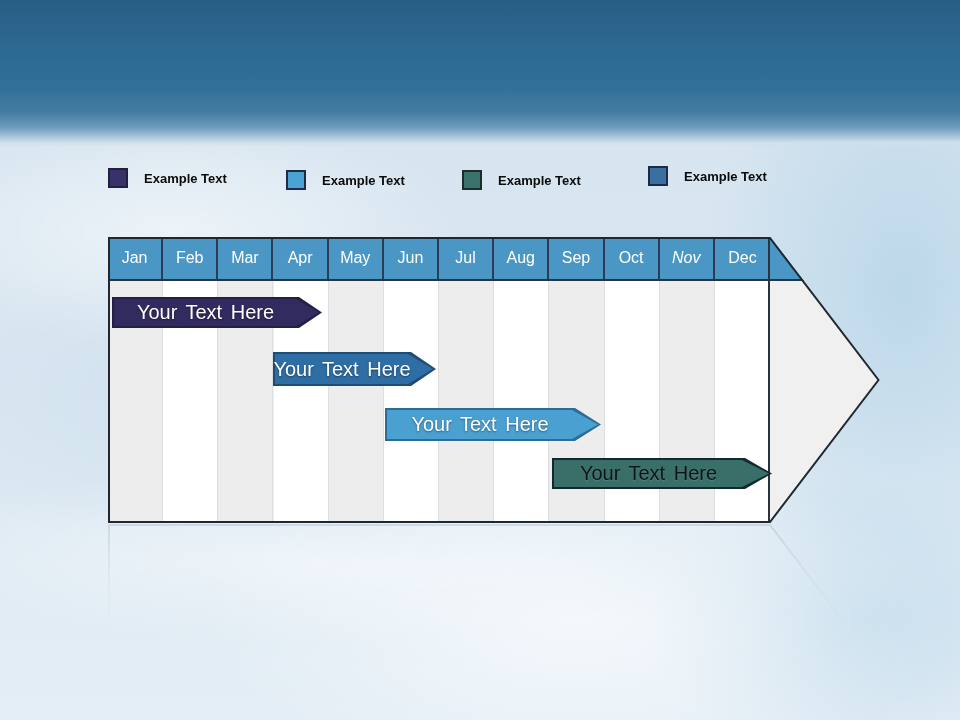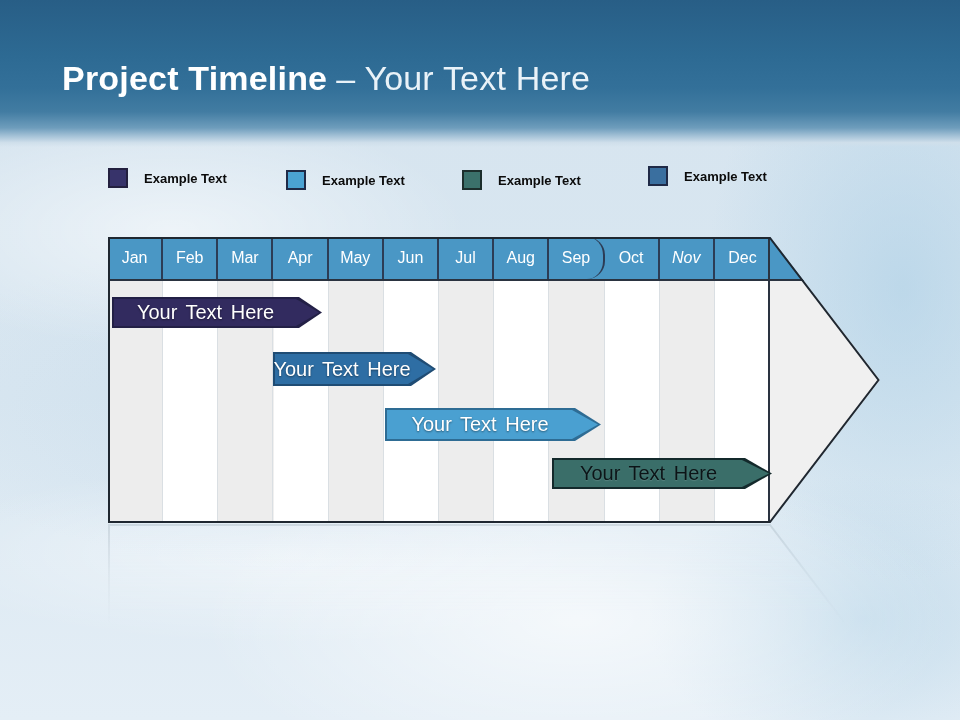--- a/index.html
+++ b/index.html
@@ -87,23 +87,20 @@
   }
   .reflection-inner{position:absolute; left:0; top:0; width:772px; height:286px; transform:scaleY(-1);}
 </style>
 </head>
 <body>
 
 <div class="slide">
 
   <div class="top-banner"></div>
 
-  <div class="slide-title">
-    <span class="t-bold">Project Timeline</span><span class="t-rest">– Your Text Here</span>
-  </div>
 
   <div id="legend">
       <div class="legend-item li-0">
         <span class="legend-swatch" style="background: rgb(55, 51, 106); border-color: rgb(35, 32, 63);"></span>
         <span class="legend-label">Example Text</span>
       </div>
       <div class="legend-item li-1">
         <span class="legend-swatch" style="background: rgb(75, 163, 211); border-color: rgb(31, 42, 71);"></span>
         <span class="legend-label">Example Text</span>
       </div>
@@ -121,21 +118,21 @@
     <div class="frame-clip">
       <div class="month-row" id="month-row" style="background: rgb(74, 151, 197);">
           <div class="month-cell divided" style="left: 0px; width: 55.17px; color: rgb(255, 255, 255);">Jan</div>
           <div class="month-cell divided" style="left: 55.17px; width: 55.17px; color: rgb(255, 255, 255);">Feb</div>
           <div class="month-cell divided" style="left: 110.34px; width: 55.17px; color: rgb(255, 255, 255);">Mar</div>
           <div class="month-cell divided" style="left: 165.51px; width: 55.17px; color: rgb(255, 255, 255);">Apr</div>
           <div class="month-cell divided" style="left: 220.68px; width: 55.17px; color: rgb(255, 255, 255);">May</div>
           <div class="month-cell divided" style="left: 275.85px; width: 55.17px; color: rgb(255, 255, 255);">Jun</div>
           <div class="month-cell divided" style="left: 331.02px; width: 55.17px; color: rgb(255, 255, 255);">Jul</div>
           <div class="month-cell divided" style="left: 386.19px; width: 55.17px; color: rgb(255, 255, 255);">Aug</div>
-          <div class="month-cell divided" style="left: 441.36px; width: 55.17px; color: rgb(255, 255, 255); border-radius: 18px;">Sep</div>
+          <div class="month-cell divided" style="left: 441.36px; width: 55.17px; color: rgb(255, 255, 255);">Sep</div>
           <div class="month-cell divided" style="left: 496.53px; width: 55.17px; color: rgb(255, 255, 255);">Oct</div>
           <div class="month-cell divided" style="left: 551.7px; width: 55.17px; color: rgb(255, 255, 255); font-style: italic;">Nov</div>
           <div class="month-cell" style="left: 606.87px; width: 55.17px; color: rgb(255, 255, 255);">Dec</div>
         </div>
       <div id="body-cols">
           <div class="body-col col-even" style="left: 0px; width: 55.17px; background: rgb(237, 237, 237);"></div>
           <div class="body-col col-odd" style="left: 55.17px; width: 55.17px; background: rgb(255, 255, 255);"></div>
           <div class="body-col col-even" style="left: 110.34px; width: 55.17px; background: rgb(237, 237, 237);"></div>
           <div class="body-col col-odd" style="left: 165.51px; width: 55.17px; background: rgb(255, 255, 255);"></div>
           <div class="body-col col-even" style="left: 220.68px; width: 55.17px; background: rgb(237, 237, 237);"></div>

